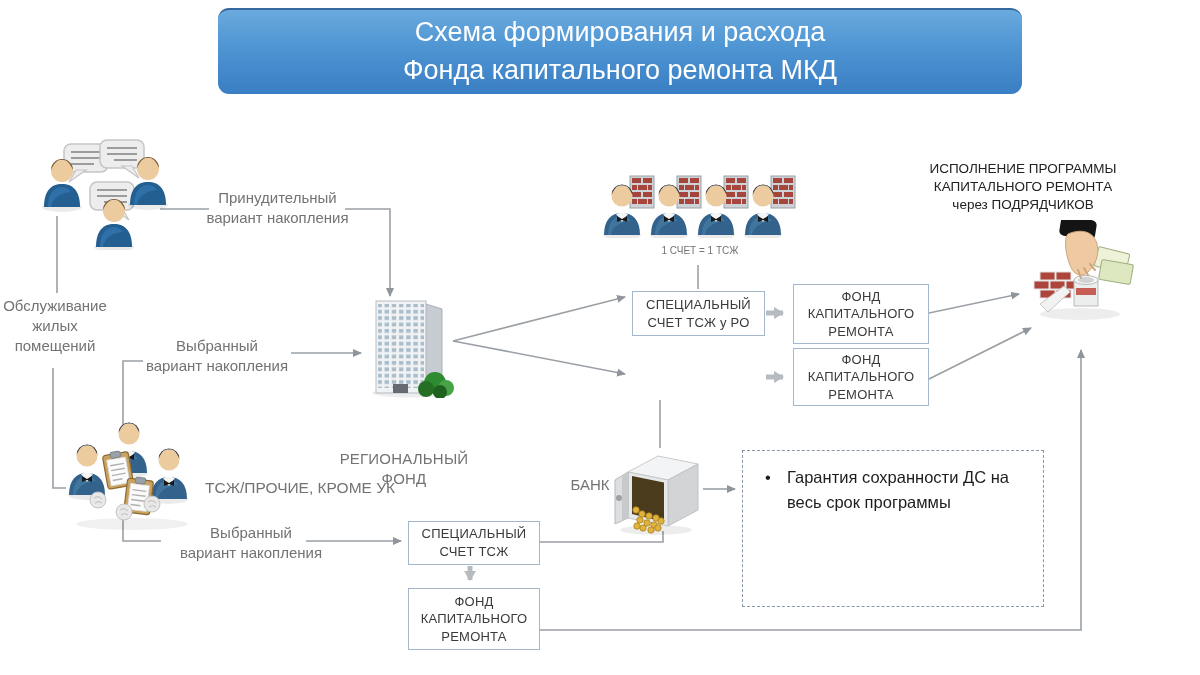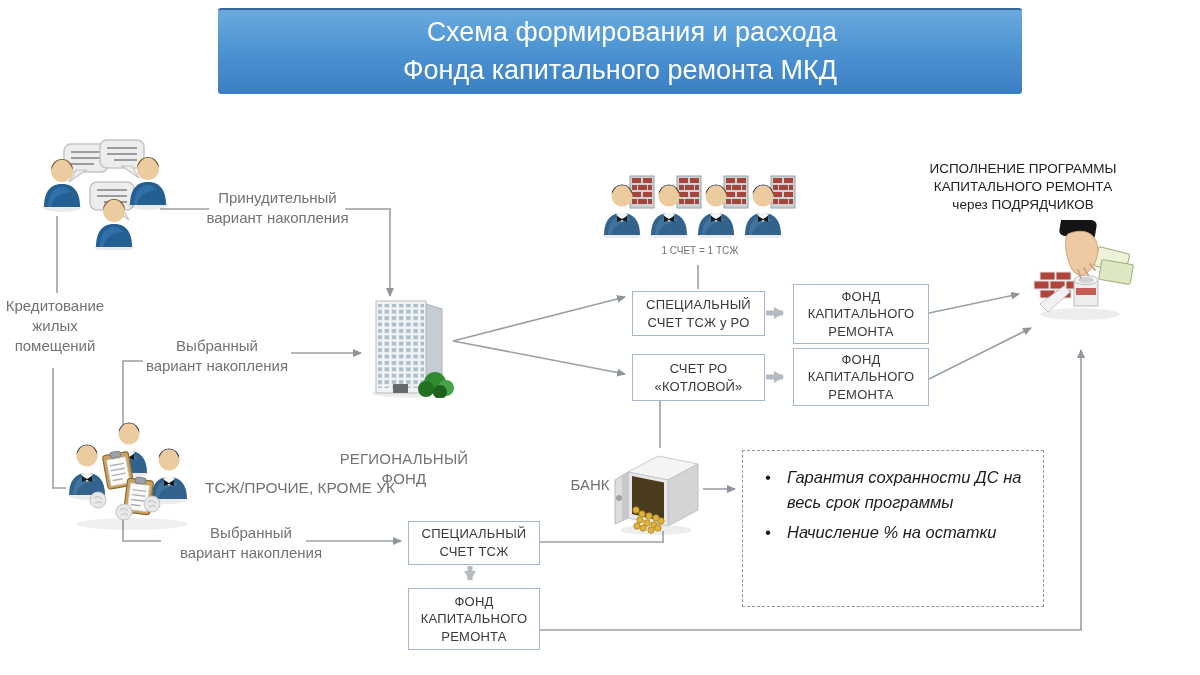--- a/index.html
+++ b/index.html
@@ -1,29 +1,29 @@
 <!DOCTYPE html>
 <html><head>
 <meta charset="utf-8">
 <style>
   html,body{margin:0;padding:0;background:#fff;}
   #stage{position:relative;width:1200px;height:675px;background:#ffffff;overflow:hidden;
          font-family:"Liberation Sans",sans-serif;color:#3a3a3a;}
   .banner{position:absolute;left:218px;top:8px;width:804px;height:84px;
           background:linear-gradient(180deg,#6aaade 0%,#4e95d3 45%,#3a7ec3 100%);
-          border-top:2px solid #35689c;border-radius:3px;
-          color:#fff;display:flex;align-items:center;justify-content:center;text-align:right;
+          border-top:2px solid #35689c;border-radius:11px;
+          color:#fff;display:flex;align-items:center;justify-content:center;text-align:center;
           font-size:27px;line-height:1.4;white-space:pre-line;}
   .lbl{position:absolute;text-align:center;white-space:pre-line;font-size:15px;line-height:1.33;color:#737373;}
   .node{position:absolute;background:#fff;border:1.6px solid #a3b8cc;color:#3a3a3a;
         display:flex;align-items:center;justify-content:center;text-align:center;
         font-size:13px;line-height:1.35;white-space:pre-line;letter-spacing:.2px;}
   .dashedbox{position:absolute;left:742px;top:450px;width:302px;height:157px;
         border:1.6px dashed #8a97a8;background:#fff;box-sizing:border-box;}
-  .dashedbox ul{margin:0;padding:14px 10px 0 14px;list-style:none;font-style:italic;}
+  .dashedbox ul{margin:0;padding:14px 10px 0 14px;list-style:none;}
   .dashedbox li{position:relative;padding-left:30px;margin-bottom:5px;
         font-size:16.5px;line-height:1.5;color:#1d1d1d;white-space:normal;text-align:left;}
   .dashedbox li::before{content:"\2022";position:absolute;left:8px;top:0;color:#1d1d1d;}
   .ico{position:absolute;}
   .wires{position:absolute;left:0;top:0;pointer-events:none;}
   .caps{letter-spacing:.2px;margin-top:47px;}
 </style>
 </head>
 <body>
 
@@ -217,21 +217,21 @@
     <use href="#psuit" transform="translate(44,0)"></use>
     <use href="#psuit" transform="translate(2,22)"></use>
     <use href="#psuit" transform="translate(84,26)"></use>
     <use href="#clip" transform="translate(36,34) rotate(-10)"></use>
     <use href="#clip" transform="translate(62,56) rotate(7)"></use>
     <use href="#ball" transform="translate(32,80)"></use>
     <use href="#ball" transform="translate(58,92)"></use>
     <use href="#ball" transform="translate(86,84)"></use>
   </svg>
 
-  <div class="lbl" style="left:3px;top:296px;width:104px">Кредитование
+  <div class="lbl" style="left:3px;top:296px;width:104px">Обслуживание
 жилых
 помещений</div>
   <div class="lbl" style="left:195px;top:188px;width:165px">Принудительный
 вариант накопления</div>
   <div class="lbl" style="left:138px;top:336px;width:158px">Выбранный
 вариант накопления</div>
   <div class="lbl caps" style="left:334px;top:402px;width:140px">РЕГИОНАЛЬНЫЙ
 ФОНД</div>
   <div class="lbl" style="left:628px;top:244px;width:144px;font-size:10px">1 СЧЕТ = 1 ТСЖ</div>
   <div class="lbl" style="left:566px;top:475px;width:48px">БАНК</div>
@@ -240,31 +240,28 @@
 через ПОДРЯДЧИКОВ</div>
   <div class="lbl" style="left:205px;top:478px;width:210px;text-align:left;font-size:15.5px">ТСЖ/ПРОЧИЕ, КРОМЕ УК</div>
   <div class="lbl" style="left:172px;top:523px;width:158px">Выбранный
 вариант накопления</div>
 
   <div class="node" style="left:632px;top:291px;width:131px;height:43px">СПЕЦИАЛЬНЫЙ
 СЧЕТ ТСЖ у РО</div>
   <div class="node" style="left:793px;top:284px;width:134px;height:58px">ФОНД
 КАПИТАЛЬНОГО
 РЕМОНТА</div>
-  <div class="node" style="left:632px;top:354px;width:131px;height:45px">СЧЕТ РО
-«КОТЛОВОЙ»</div>
   <div class="node" style="left:793px;top:348px;width:134px;height:56px">ФОНД
 КАПИТАЛЬНОГО
 РЕМОНТА</div>
   <div class="node" style="left:408px;top:521px;width:130px;height:42px">СПЕЦИАЛЬНЫЙ
 СЧЕТ ТСЖ</div>
   <div class="node" style="left:408px;top:588px;width:130px;height:60px">ФОНД
 КАПИТАЛЬНОГО
 РЕМОНТА</div>
 
   <div class="dashedbox">
     <ul>
       <li>Гарантия сохранности ДС на весь срок программы</li>
-      <li>Начисление % на остатки</li>
     </ul>
   </div>
 
 </div>
 
 </body></html>

